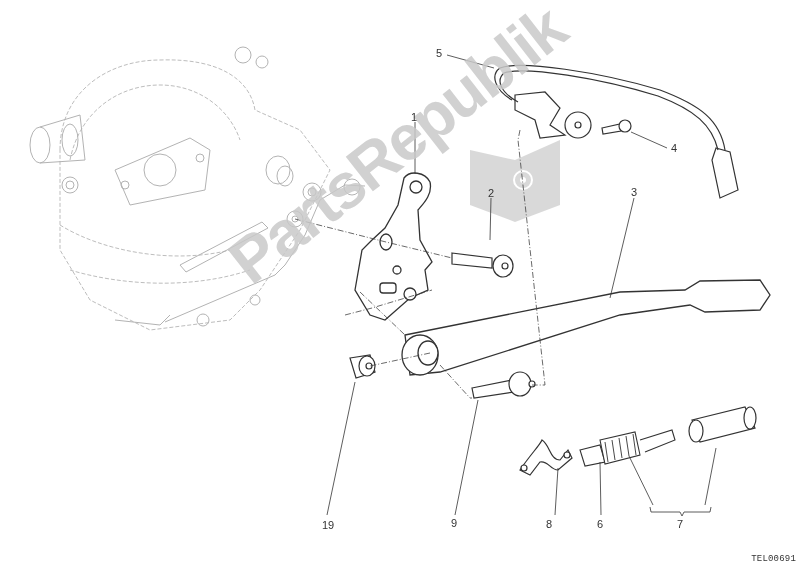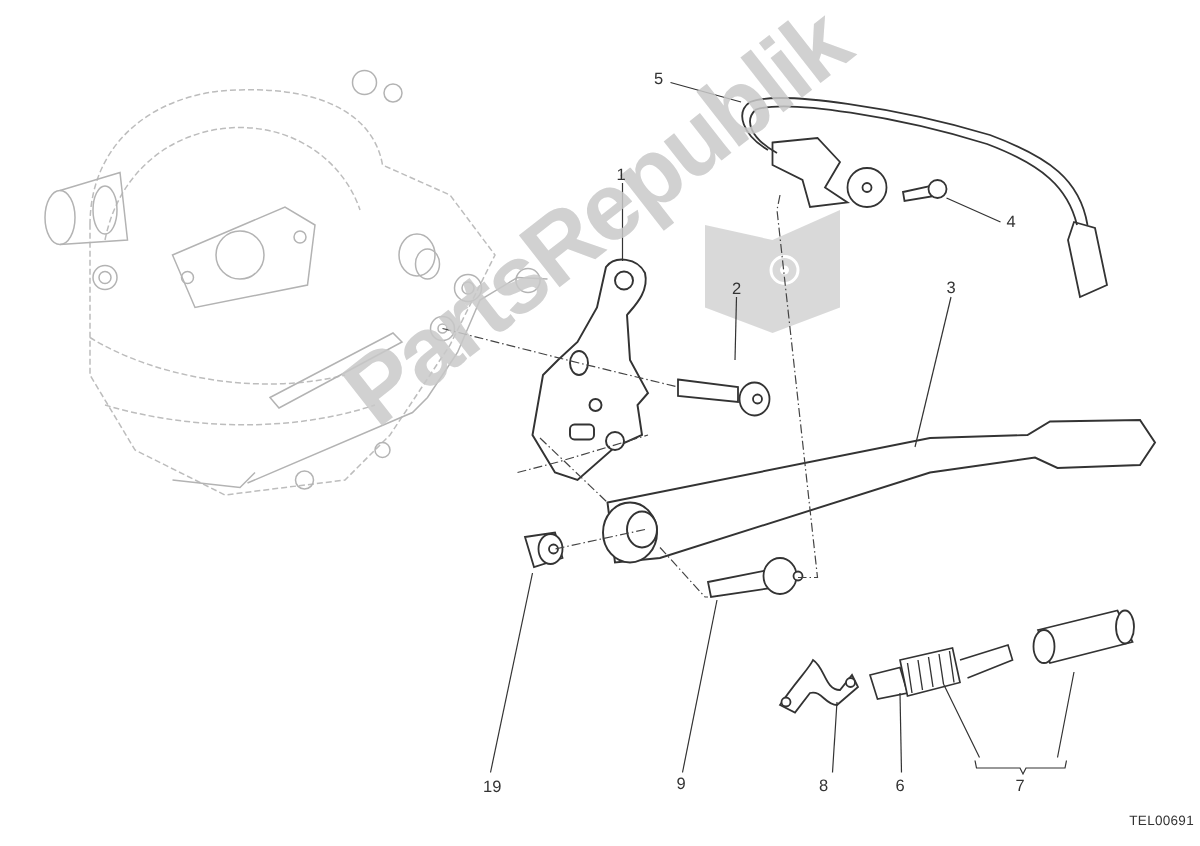--- a/index.html
+++ b/index.html
@@ -1,22 +1,22 @@
 <!DOCTYPE html>
 <html><head>
   <meta charset="utf-8">
   <style>
     html, body { margin: 0; padding: 0; background: #ffffff; }
     body { width: 800px; height: 564px; position: relative; overflow: hidden;
            font-family: "Liberation Sans", sans-serif; }
     #diagram { position: absolute; left: 0; top: 0; width: 800px; height: 564px; }
     .callout { position: absolute; font-size: 11px; color: #333333;
                font-family: "Liberation Sans", sans-serif; line-height: 1; }
-    .ref-code { position: absolute; right: 4px; bottom: 12px; font-size: 9px; color: #333333;
-                font-family: Liberation Sans, sans-serif; letter-spacing: 0.2px; }
+    .ref-code { position: absolute; right: 4px; bottom: 0; font-size: 9px; color: #333333;
+                font-family: Liberation Mono, monospace; letter-spacing: 0.2px; }
     .watermark { position: absolute; left: 215px; top: 240px; font-size: 64px; font-weight: bold;
                  color: #c9c9c9; opacity: 0.85; transform: rotate(-38deg); transform-origin: left top;
                  font-family: "Liberation Sans", sans-serif; letter-spacing: -2px; white-space: nowrap;
                  pointer-events: none; }
   </style>
 </head>
 <body>
 
 <svg id="diagram" viewBox="0 0 800 564" xmlns="http://www.w3.org/2000/svg">
 

